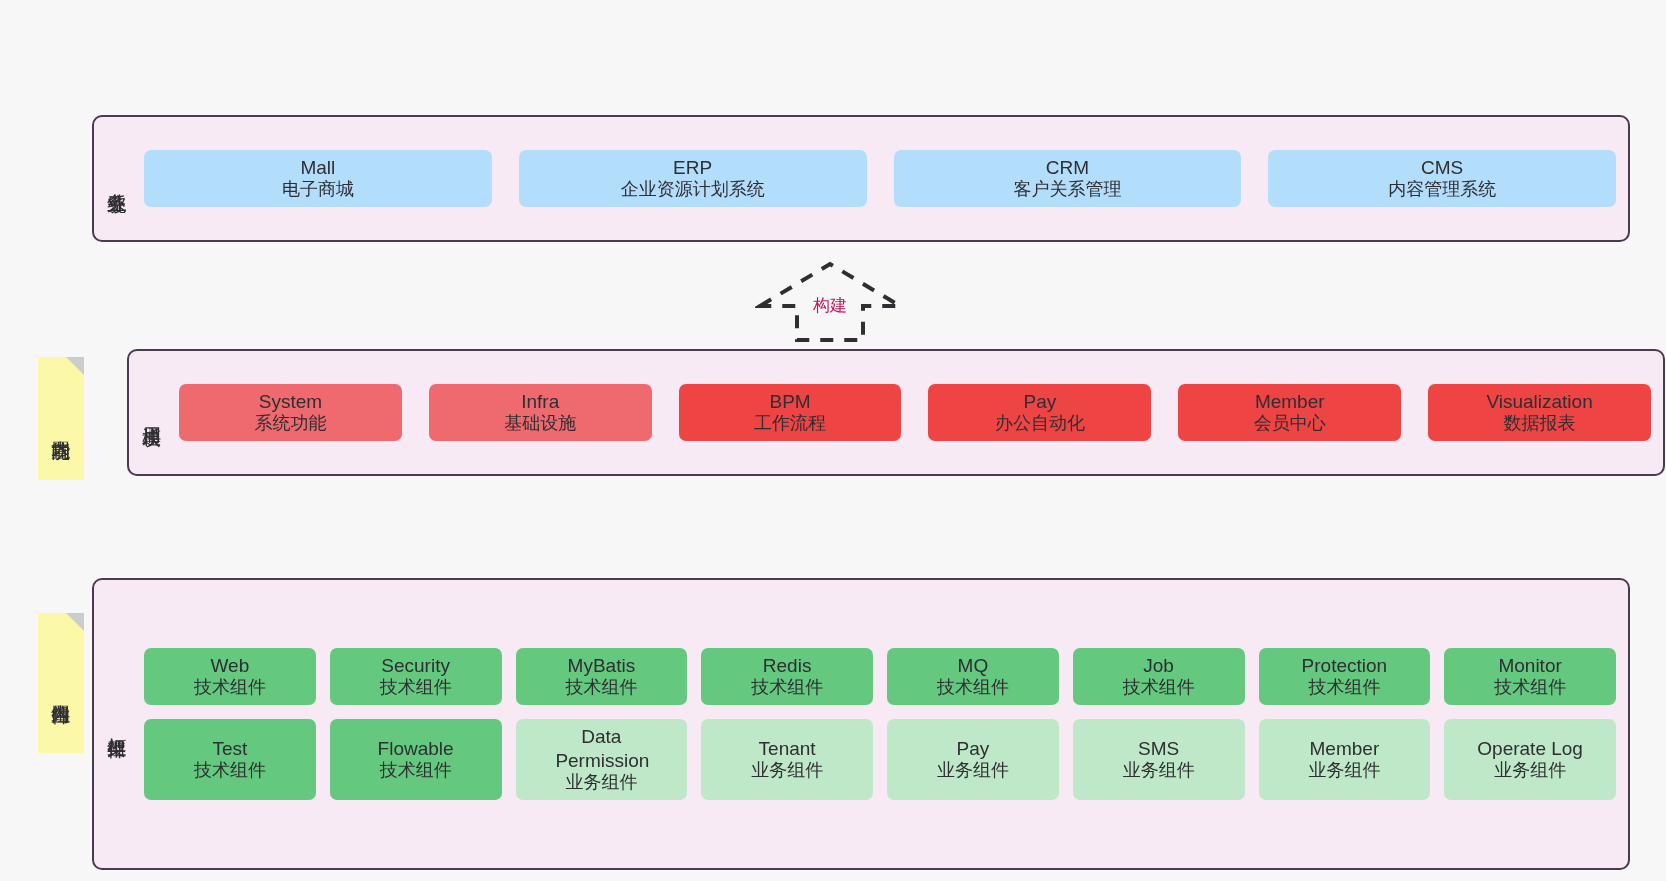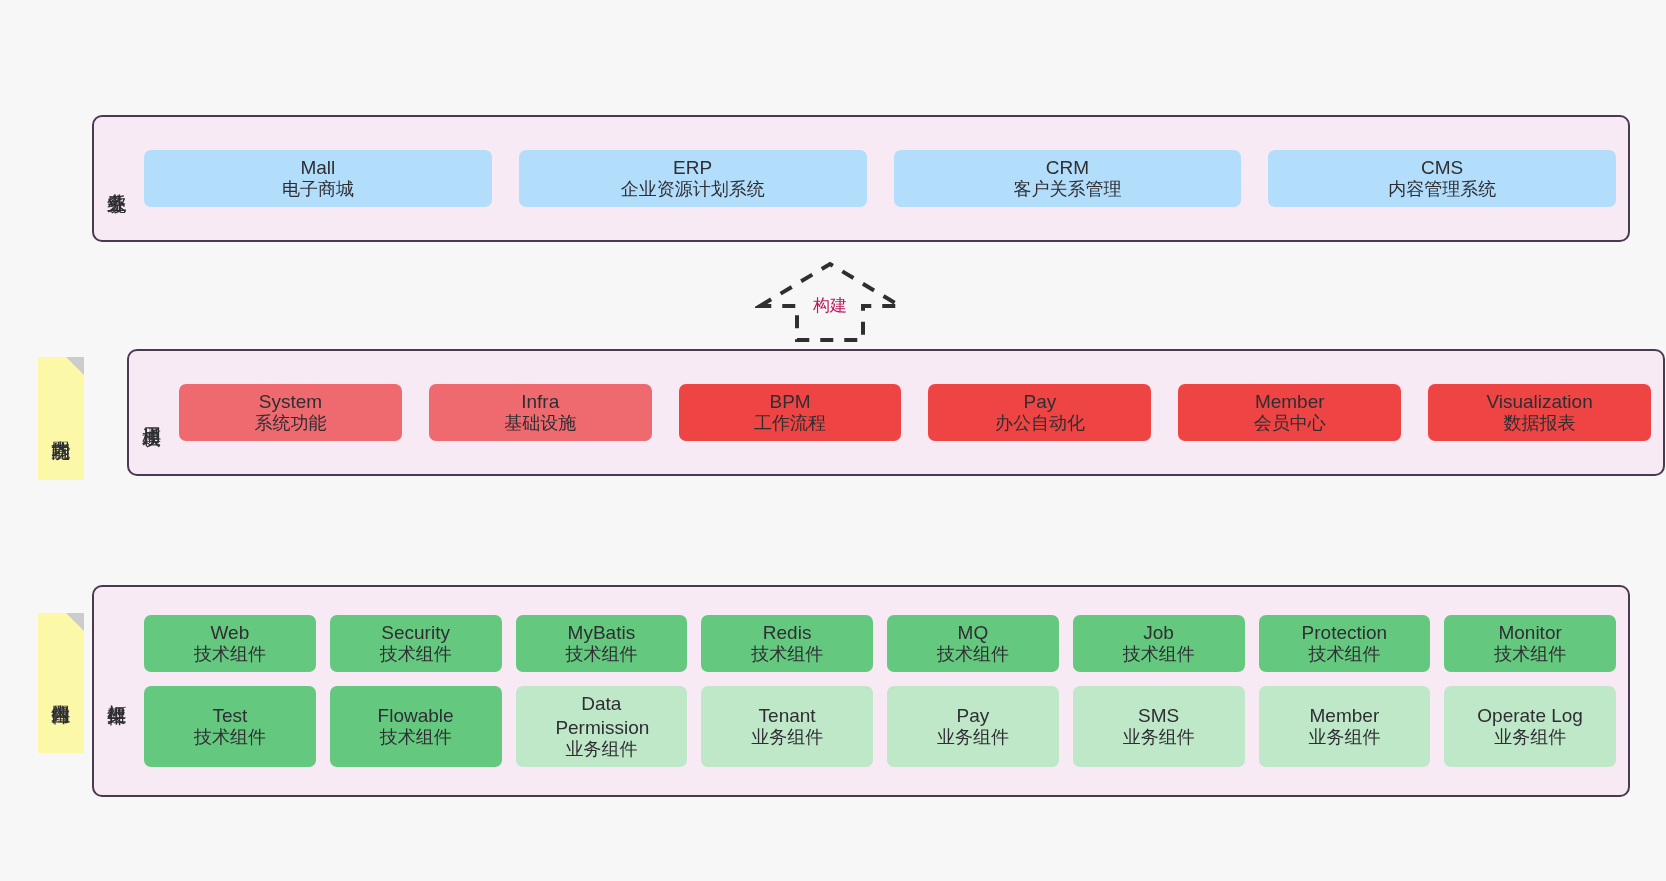--- a/index.html
+++ b/index.html
@@ -181,21 +181,21 @@
         <span class="c-sub">数据报表</span>
       </div>
     </div>
   </div>
 
 
   <div class="note" id="note-builtin-component" style="left:38px; top:613px; height:140px;">
     <span>内置组件</span>
   </div>
 
-  <div class="layer" id="layer-framework" style="left:92px; top:578px; width:1538px; height:212px;margin-top:7px;">
+  <div class="layer" id="layer-framework" style="left:92px; top:578px; width:1538px; height:292px;">
     <div class="layer-title">框架组件</div>
     <div class="layer-body two-rows">
 
       <div class="row">
         <div class="card c-green">
           <span class="c-title">Web</span>
           <span class="c-sub">技术组件</span>
         </div>
         <div class="card c-green">
           <span class="c-title">Security</span>

